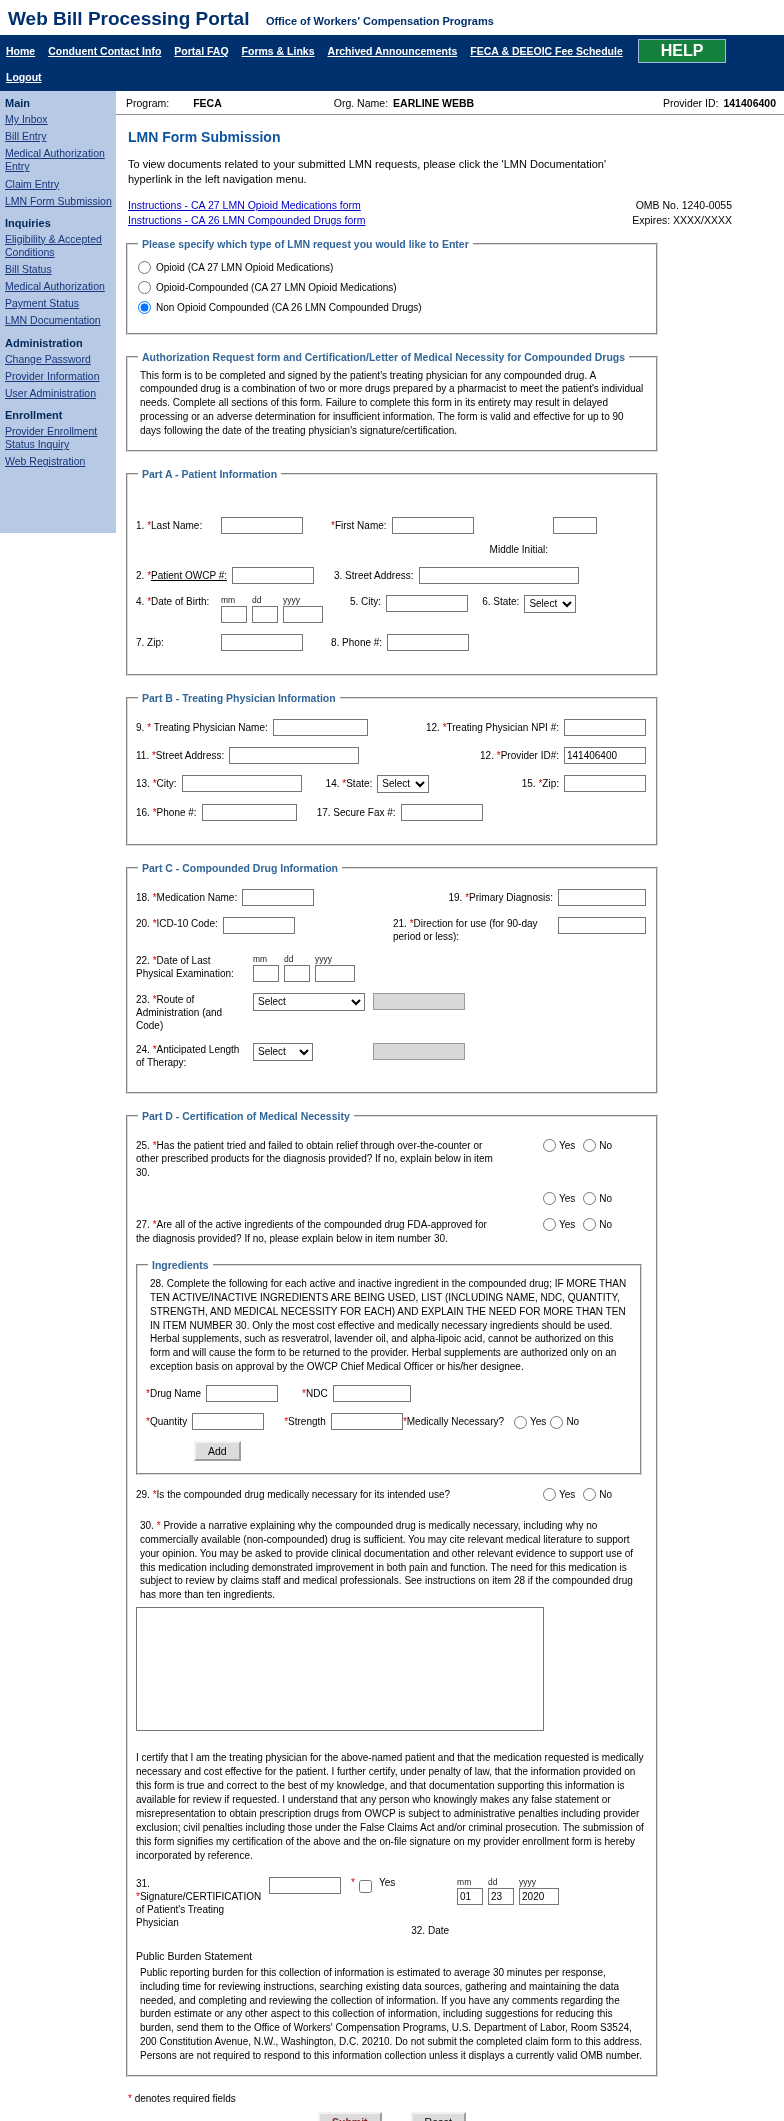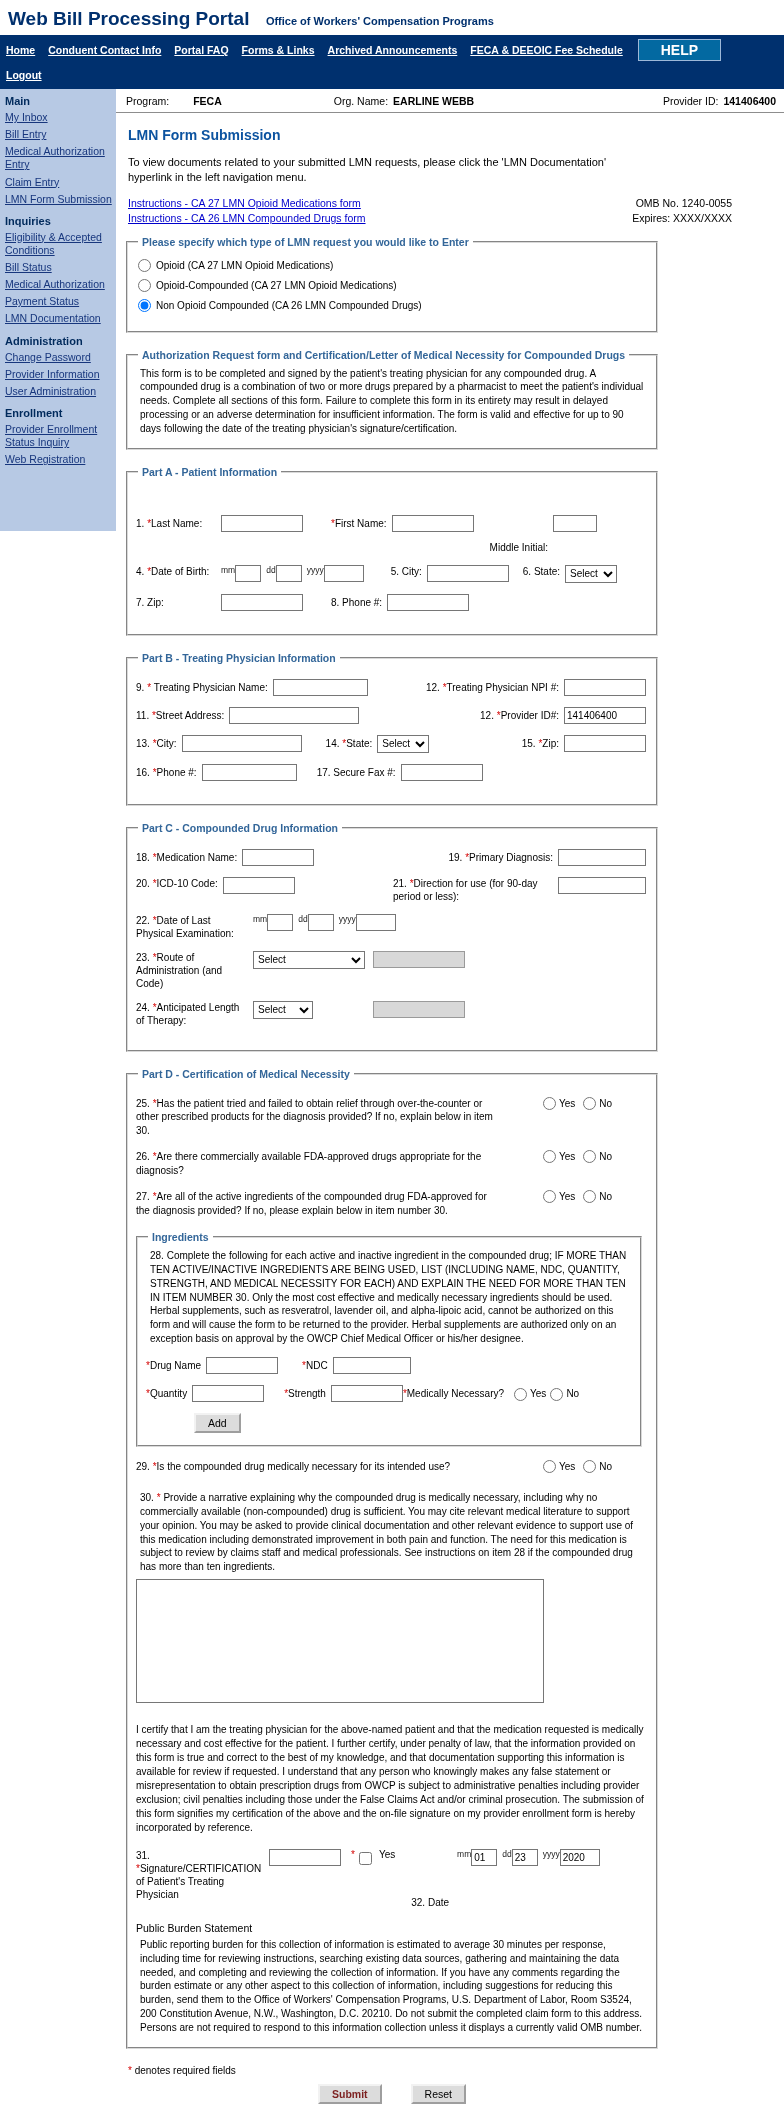--- a/index.html
+++ b/index.html
@@ -6,21 +6,21 @@
   body{width:784px;min-height:2121px;display:flex;flex-direction:column;background:#fff;
        font-family:"Liberation Sans","DejaVu Sans",sans-serif;color:#000;}
   
   .header{padding:8px 8px 5px 8px;background:#fff;}
   .h-title{display:inline;color:#00306e;font-size:19px;font-weight:bold;}
   .h-sub{display:inline;color:#00306e;font-size:11px;font-weight:bold;margin-left:12px;}
   
   .navbar{background:#00306e;color:#fff;}
   .nav-r1{display:flex;align-items:center;padding:4px 6px 2px 6px;}
   .nav-a{color:#fff;font-size:10.5px;font-weight:bold;text-decoration:underline;margin-right:13px;white-space:nowrap;cursor:pointer;}
-  .help{background:#0369a1;border:1px solid #9db8d8;color:#fff;font-size:14px;font-weight:bold;padding:2px 22px;margin-left:2px;cursor:pointer;text-decoration:none;}
+  .help{background:#15803d;border:1px solid #9db8d8;color:#fff;font-size:16px;font-weight:bold;padding:2px 22px;margin-left:2px;cursor:pointer;text-decoration:none;}
   .nav-r2{padding:2px 6px 6px 6px;}
   
   .layout{display:flex;align-items:flex-start;flex:1 0 auto;}
   .sidebar{flex:0 0 116px;background:#b7c9e4;padding:6px 4px 16px 5px;min-height:442px;box-sizing:border-box;}
   .sb-h{font-size:11px;font-weight:bold;color:#002a5c;margin:9px 0 3px 0;}
   .sb-h.first{margin-top:0;}
   .sb-a{display:block;font-size:10.5px;color:#17367d;text-decoration:underline;margin:4px 0;line-height:1.25;cursor:pointer;}
   .main{flex:1;min-width:0;}
   .infobar{display:flex;align-items:baseline;font-size:10.5px;padding:6px 8px 5px 10px;border-bottom:1px solid #8d8d8d;}
   .ib-val{font-weight:bold;margin-left:5px;}
@@ -50,21 +50,21 @@
   .w26{width:26px;} .w40{width:40px;} .w44{width:44px;} .w52{width:52px;} .w60{width:60px;}
   .w72{width:72px;} .w78{width:78px;} .w80{width:80px;display:inline-block;} .w82{width:82px;}
   .w88{width:88px;} .w92{width:92px;} .w95{width:95px;} .w112{width:112px;display:inline-block;}
   .w120{width:120px;} .w128{width:128px;display:inline-block;} .w130{width:130px;}
   .w160{width:160px;display:inline-block;}
   .ml4{margin-left:4px;} .ml8{margin-left:8px;} .ml10{margin-left:10px;} .ml12{}
   .ml14{margin-left:14px;} .ml16{margin-left:16px;margin-top:48px;} .ml20{margin-left:20px;} .ml22{margin-left:22px;}
   .ml24{margin-left:24px;} .ml28{margin-left:28px;} .ml48{margin-left:48px;} .ml60{margin-left:60px;}
   .mla{margin-left:auto;}
   .dategrp{display:inline-flex;}
-  .datecol{display:inline-flex;flex-direction:row;margin-right:5px;}
+  .datecol{display:inline-flex;flex-direction:column;margin-right:5px;}
   .mini{font-size:8.5px;color:#222;margin-bottom:1px;}
   .qrow{display:flex;align-items:flex-start;font-size:10px;margin:13px 0;}
   .qtext{width:362px;line-height:1.35;}
   .yn{display:flex;align-items:center;margin-left:auto;margin-right:34px;white-space:nowrap;}
   .yn input{margin:0 3px 0 8px;}
   .ing-fs{width:506px;margin:14px 0 10px 0;}
   .narrative{width:402px;height:118px;border:1px solid #767676;overflow-y:scroll;resize:none;font-family:inherit;font-size:10px;margin-top:5px;}
   .cert{font-size:10px;line-height:1.4;margin:16px 0 14px 0;width:510px;}
   .pbs-t{font-size:10.5px;margin:14px 0 4px 0;}
   .denotes{font-size:10px;margin:4px 0 6px 2px;}
@@ -174,20 +174,26 @@
 
         <div class="frow">
           <span class="lbl w80"><span>1.</span> <span class="req">*</span><span>Last Name:</span></span>
           <input type="text" class="ti w82" style="">
           <span class="lbl ml28"><span class="req">*</span><span>First Name:</span></span>
           <input type="text" class="ti w82" style="">
           <span class="lbl ml16">Middle Initial:</span>
           <input type="text" class="ti w44" style="">
         </div>
 
+        <div class="frow">
+          <span class="lbl"><span>2.</span> <span class="req">*</span><span class="u">Patient OWCP #:</span></span>
+          <input type="text" class="ti w82" style="">
+          <span class="lbl ml20">3. Street Address:</span>
+          <input type="text" class="ti w160" style="">
+        </div>
 
         <div class="frow top">
           <span class="lbl w80"><span>4.</span> <span class="req">*</span><span>Date of Birth:</span></span>
           <span class="dategrp">
             <span class="datecol">
                 <span class="mini">mm</span>
                 <input type="text" class="ti w26" style="">
               </span>
             <span class="datecol">
                 <span class="mini">dd</span>
@@ -301,21 +307,20 @@
           <span class="qtext"><span>25.</span> <span class="req">*</span><span>Has the patient tried and failed to obtain relief through over-the-counter or other prescribed products for the diagnosis provided? If no, explain below in item 30.</span></span>
           <span class="yn">
             <input type="radio" name="q25" style="">
               <span>Yes</span>
             <input type="radio" name="q25" style="">
               <span>No</span>
           </span>
         </div>
 
         <div class="qrow">
-          <span class="qtext"><span>26.</span> <span class="req">*</span><span>Are there commercially available FDA-approved drugs appropriate for the diagnosis?</span></span>
           <span class="yn">
             <input type="radio" name="q26" style="">
               <span>Yes</span>
             <input type="radio" name="q26" style="">
               <span>No</span>
           </span>
         </div>
 
         <div class="qrow">
           <span class="qtext"><span>27.</span> <span class="req">*</span><span>Are all of the active ingredients of the compounded drug FDA-approved for the diagnosis provided? If no, please explain below in item number 30.</span></span>

